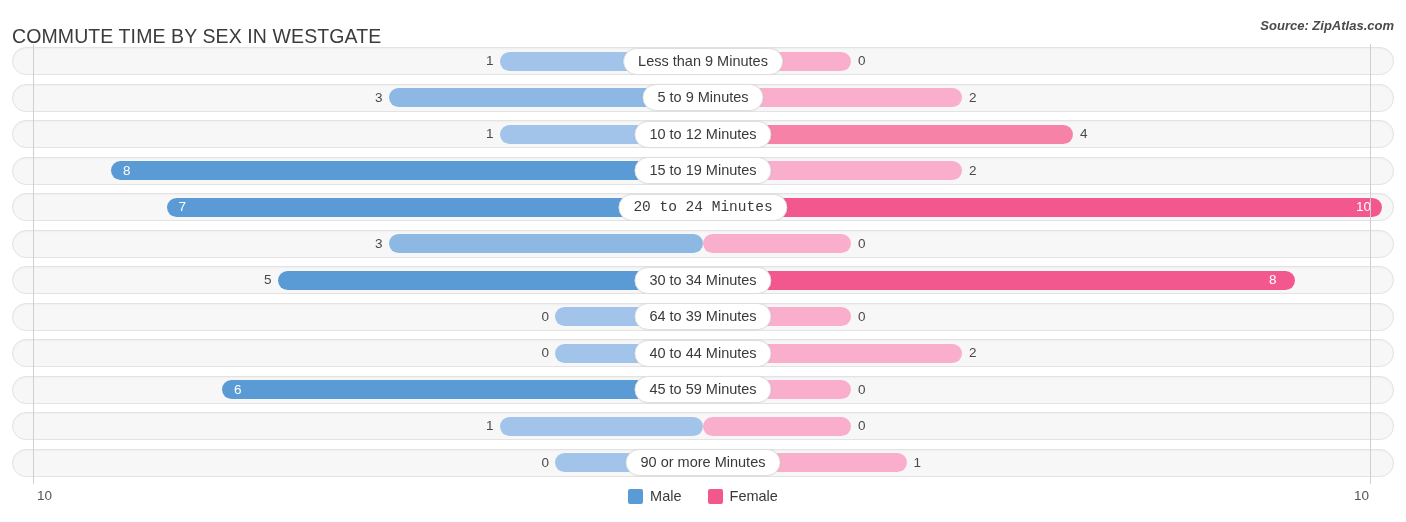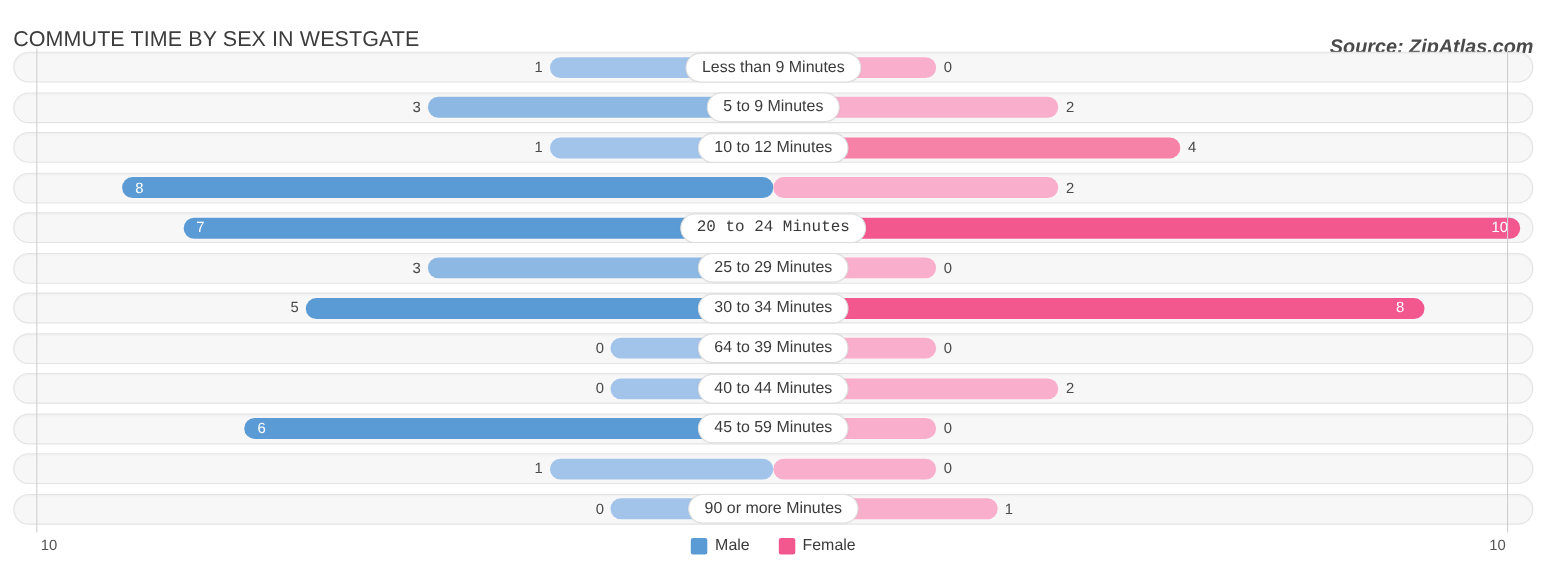--- a/index.html
+++ b/index.html
@@ -28,22 +28,22 @@
     position: absolute;
     left: 12px; top: 9px;
     font-size: 19.5px;
     font-weight: 400;
     color: #3c3c3c;
     letter-spacing: .1px;
     white-space: nowrap;
   }
   .chart-source {
     position: absolute;
-    right: 12px; top: 16px;
-    font-size: 18px;
+    right: 12px; top: 2px;
+    font-size: 13px;
     font-style: italic;
     font-weight: 700;
     color: #4a4a4a;
     white-space: nowrap;
   }
 
   
   .plot {
     position: absolute;
     left: 0; top: 44px;
@@ -204,36 +204,36 @@
           <div class="bar-val" style="left: 481.5px; width: 12px; text-align: right;">1</div>
           <div class="bar-val" style="left: 1080px;">4</div>
           <div class="cat-pill" style="left: 703px;">10 to 12 Minutes</div>
         </div>
         <div class="row">
           <div class="track"></div>
           <div class="bar bar-male" style="left: 111px; width: 592px; background: rgb(91, 155, 213);"></div>
           <div class="bar bar-female" style="left: 703px; width: 259px; background: rgb(249, 174, 203);"></div>
           <div class="bar-val inside" style="left: 123px;">8</div>
           <div class="bar-val" style="left: 969px;">2</div>
+          <div class="cat-pill" style="left: 703px;">15 to 19 Minutes</div>
         </div>
         <div class="row">
           <div class="track"></div>
           <div class="bar bar-male" style="left: 166.5px; width: 536.5px; background: rgb(91, 155, 213);"></div>
           <div class="bar bar-female" style="left: 703px; width: 679px; background: rgb(242, 88, 141);"></div>
           <div class="bar-val inside" style="left: 178.5px;">7</div>
           <div class="bar-val inside" style="left: 1356px;">10</div>
           <div class="cat-pill" style="left: 703px; font-family: Liberation Mono, monospace;">20 to 24 Minutes</div>
         </div>
         <div class="row">
           <div class="track"></div>
           <div class="bar bar-male" style="left: 388.5px; width: 314.5px; background: rgb(141, 184, 227);"></div>
           <div class="bar bar-female" style="left: 703px; width: 148px; background: rgb(249, 174, 203);"></div>
           <div class="bar-val" style="left: 370.5px; width: 12px; text-align: right;">3</div>
           <div class="bar-val" style="left: 858px;">0</div>
-          <div class="cat-pill" style="left: 703px;">25 to 29 Minutes</div>
         </div>
         <div class="row">
           <div class="track"></div>
           <div class="bar bar-male" style="left: 277.5px; width: 425.5px; background: rgb(91, 155, 213);"></div>
           <div class="bar bar-female" style="left: 703px; width: 592px; background: rgb(242, 88, 141);"></div>
           <div class="bar-val" style="left: 259.5px; width: 12px; text-align: right;">5</div>
           <div class="bar-val inside" style="left: 1269px;">8</div>
           <div class="cat-pill" style="left: 703px;">30 to 34 Minutes</div>
         </div>
         <div class="row">

